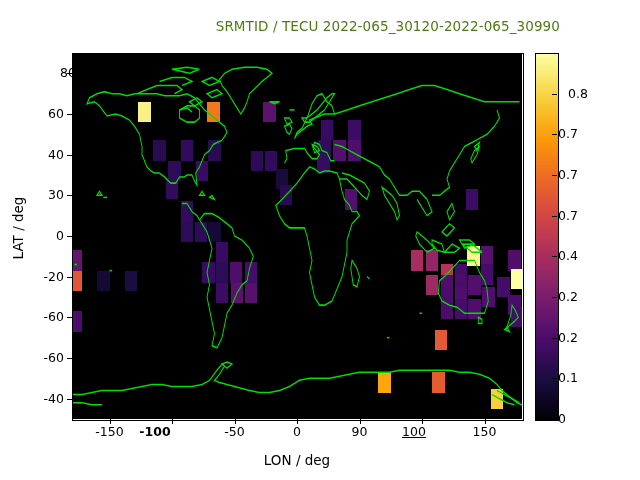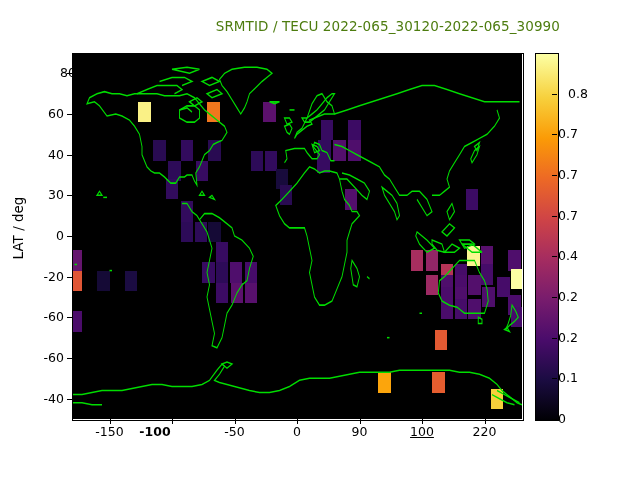--- a/index.html
+++ b/index.html
@@ -232,20 +232,21 @@
         <path d="M56,-20 L58,-21"></path>
         <path d="M98,-38 L100,-38"></path>
       </g>
     </svg>
   </div>
   <div id="plotborder"></div>
 
   <div id="yaxis"></div>
   <div id="xaxis"></div>
 
+  <div id="xlabel">LON / deg</div>
   <div id="ylabel">LAT / deg</div>
 
   <div id="cbar"></div>
   <div id="cbarticks"></div>
 <div class="ytick" style="left: 16px; top: 65.3333px; right: auto; width: 60px;">80</div>
     <div class="ytickmark" style="left: 67px; top: 73.3333px;"></div>
     <div class="ytick" style="left: 4px; top: 106px; right: auto; width: 60px;">60</div>
     <div class="ytickmark" style="left: 67px; top: 114px;"></div>
     <div class="ytick" style="left: 4px; top: 146.667px; right: auto; width: 60px;">40</div>
     <div class="ytickmark" style="left: 67px; top: 154.667px;"></div>
@@ -264,23 +265,23 @@
     <div class="xtick" style="left: 79.5px;">-150</div>
     <div class="xtickmark" style="left: 109.5px;"></div>
     <div class="xtick" style="left: 125px; font-weight: bold;">-100</div>
     <div class="xtickmark" style="left: 172px;"></div>
     <div class="xtick" style="left: 204.5px;">-50</div>
     <div class="xtickmark" style="left: 234.5px;"></div>
     <div class="xtick" style="left: 267px;">0</div>
     <div class="xtickmark" style="left: 297px;"></div>
     <div class="xtick" style="left: 329.5px;">90</div>
     <div class="xtickmark" style="left: 359.5px;"></div>
-    <div class="xtick" style="left: 392px; text-decoration: underline;">100</div>
+    <div class="xtick" style="left: 384px; text-decoration: underline;">100</div>
     <div class="xtickmark" style="left: 422px;"></div>
-    <div class="xtick" style="left: 454.5px;">220</div>
+    <div class="xtick" style="left: 454.5px;">150</div>
     <div class="xtickmark" style="left: 484.5px;"></div>
     <div class="cbtick" style="top: 411px;">0</div>
     <div class="cbtickmark" style="top: 419px;"></div>
     <div class="cbtick" style="top: 370.333px;">0.1</div>
     <div class="cbtickmark" style="top: 378.333px;"></div>
     <div class="cbtick" style="top: 329.667px;">0.2</div>
     <div class="cbtickmark" style="top: 337.667px;"></div>
     <div class="cbtick" style="top: 289px;">0.2</div>
     <div class="cbtickmark" style="top: 297px;"></div>
     <div class="cbtick" style="top: 248.333px;">0.4</div>

